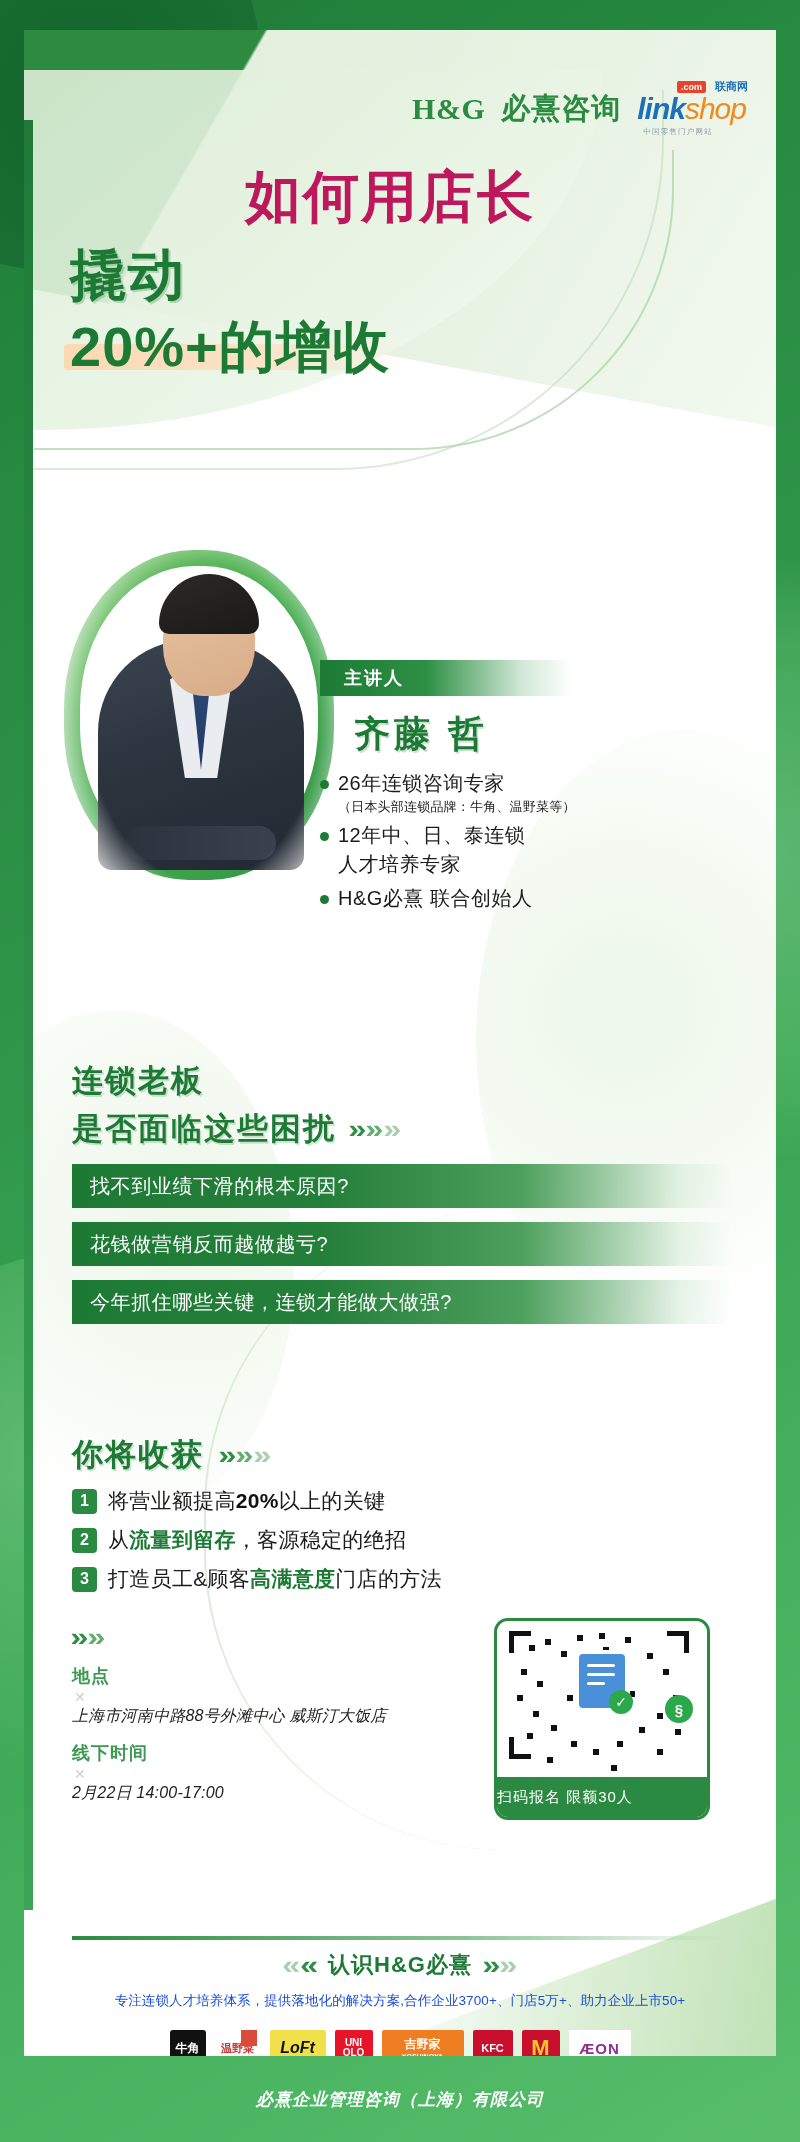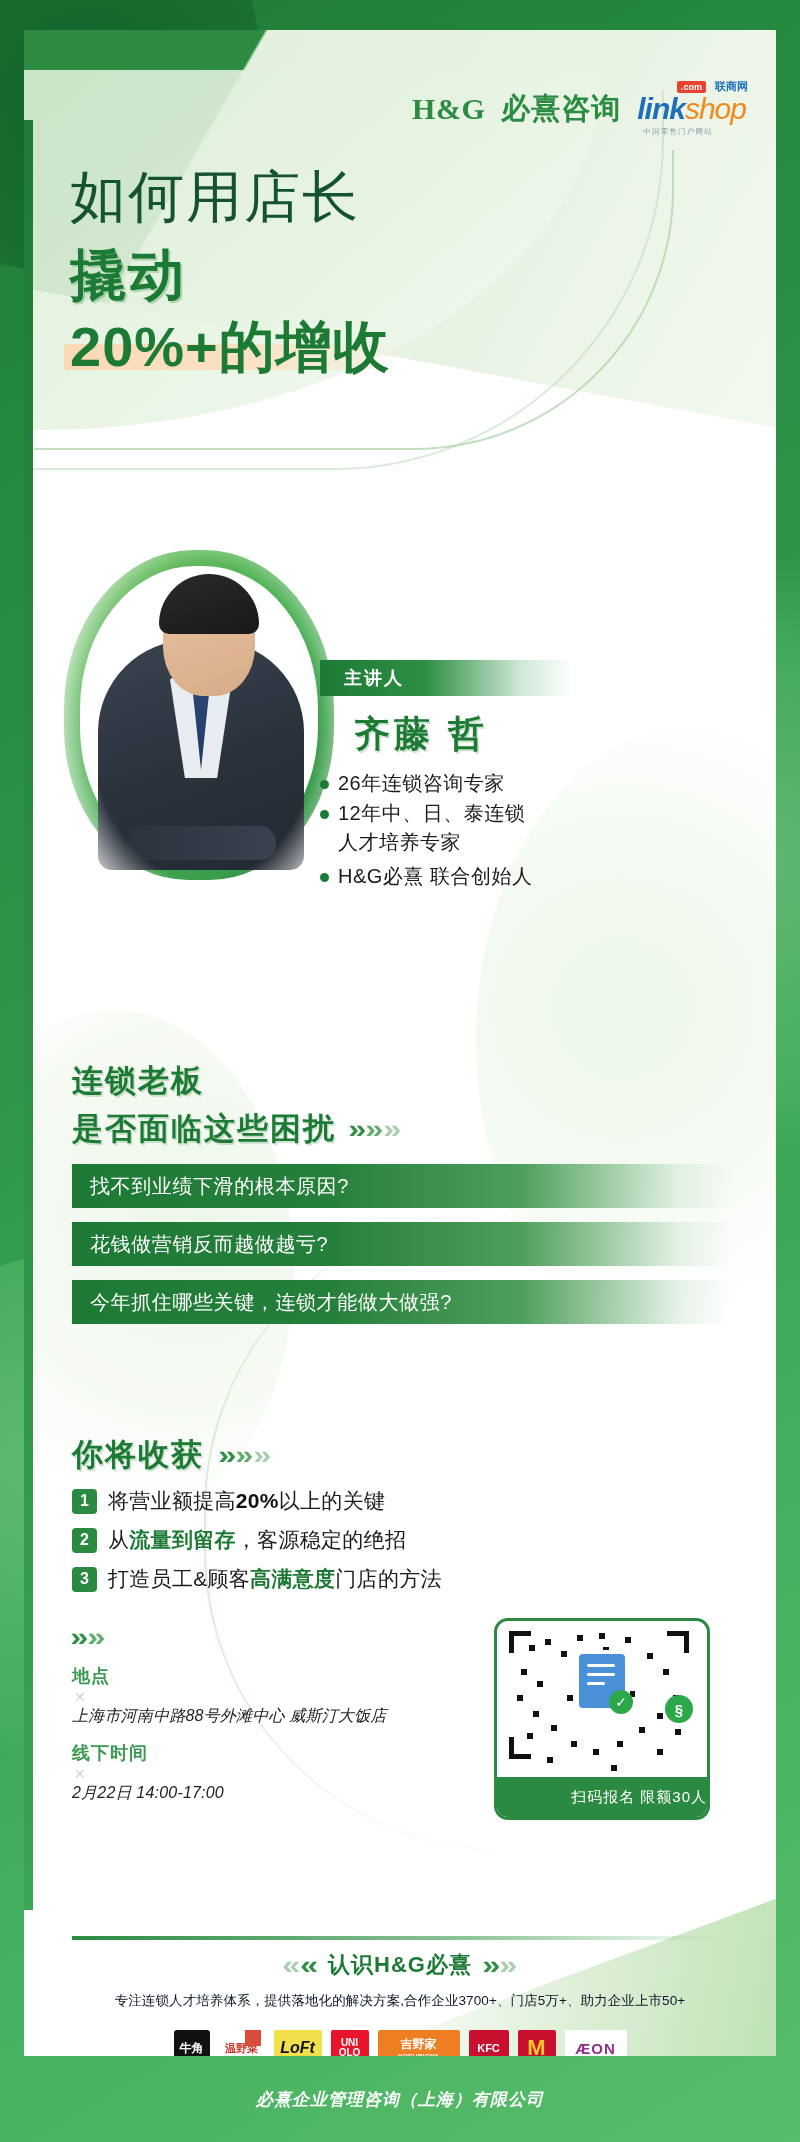--- a/index.html
+++ b/index.html
@@ -82,21 +82,21 @@
   .linkshop{ display:flex; align-items:flex-end; gap:0; position:relative; }
   .ls-link{ font-size:30px; font-weight:bold; color:#1d6fb8; font-style:italic; letter-spacing:-1px; }
   .ls-shop{ font-size:30px; font-weight:normal; color:#f08a1c; font-style:italic; letter-spacing:-1px; }
   .ls-com{ position:absolute; right:40px; top:-11px; background:#e8432e; color:#fff;
            font-size:9px; padding:1px 4px; border-radius:2px; font-weight:bold; }
   .ls-cn{ position:absolute; right:-2px; top:-13px; font-size:11px; color:#1d6fb8; font-weight:bold; }
   .ls-sub{ position:absolute; left:6px; bottom:-11px; font-size:7.5px; color:#8a9aa8; letter-spacing:1.2px; }
 
   
   #title{ position:absolute; left:46px; top:136px; width:640px; }
-  .t1{ font-size:56px; font-weight:normal; color:#14532d; letter-spacing:2px; line-height:1.12; }
+  .t1{ font-size:56px; font-weight:bold; color:#be185d; letter-spacing:2px; line-height:1.12;text-align:center; }
   .t2{ font-size:56px; font-weight:bold; color:#1d7a35; letter-spacing:2px; line-height:1.2;
        margin-top:12px; text-shadow:2px 2px 0 rgba(29,122,53,.25); }
   .t3wrap{ position:relative; display:inline-block; margin-top:2px; }
   .t3hl{ position:absolute; left:-6px; right:-12px; top:34px; height:26px;
          background:linear-gradient(90deg,#fbd9b4,#fae2c6 55%,rgba(250,226,198,0)); border-radius:3px; z-index:0; }
   .t3{ position:relative; z-index:1; font-size:56px; font-weight:bold; color:#1d7a35; letter-spacing:1px; }
 
   
   #photo{ position:absolute; left:40px; top:500px; width:290px; height:400px; }
   .ph-ring{ position:absolute; left:0; top:20px; width:270px; height:330px; border-radius:48% 48% 46% 46%;
@@ -181,37 +181,37 @@
               display:flex; align-items:center; justify-content:center; }
   .qr-sheet{ width:46px; height:54px; background:#4a90d9; border-radius:4px; position:relative; }
   .qr-sheet i{ position:absolute; left:8px; height:3px; background:#fff; border-radius:2px; display:block; }
   .qr-chk{ position:absolute; right:-8px; bottom:-6px; width:24px; height:24px; border-radius:50%;
            background:#2ba84a; color:#fff; font-size:14px; font-weight:bold; display:flex;
            align-items:center; justify-content:center; }
   .wx{ position:absolute; right:14px; bottom:54px; width:28px; height:28px; border-radius:50%;
        background:#2ba84a; color:#fff; font-size:15px; font-weight:bold;
        display:flex; align-items:center; justify-content:center; }
   .qr-foot{ position:absolute; left:0; bottom:0; width:210px; height:40px; background:#2b8a41;
-            display:flex; align-items:center; justify-content:flex-end; }
+            display:flex; align-items:center; justify-content:flex-start; }
   .qr-foot span{ color:#fff; font-size:15px; letter-spacing:1px; }
 
   
   .divider{ position:absolute; left:48px; top:1906px; width:656px; height:4px;
             background:linear-gradient(90deg,#2b8a41,#8cc497 60%,rgba(255,255,255,0)); }
   #about{ position:absolute; left:0; top:1920px; width:752px; text-align:center; }
   .ab-hrow{ display:flex; align-items:center; justify-content:center; gap:12px; }
   .ab-h{ font-size:22px; font-weight:bold; color:#1d7a35; letter-spacing:1px; }
   .chevL{ transform:scaleX(-1.25) scaleY(1); }
-  .ab-desc{ margin-top:12px; font-size:13.5px; color:#0f172a; letter-spacing:.1px; }
+  .ab-desc{ margin-top:12px; font-size:13.5px; color:#1d4ed8; letter-spacing:.1px; }
   .logos{ margin-top:20px; display:flex; align-items:center; justify-content:center; gap:9px; }
   .lg{ height:36px; display:flex; align-items:center; justify-content:center; font-weight:bold; }
   .lg-niku{ width:36px; background:#111; color:#fff; font-size:12px; border-radius:3px; }
   .lg-on{ width:46px; background:#fff; color:#c8372d; font-size:11px; position:relative; }
   .lg-on .sq{ position:absolute; right:4px; top:0; width:16px; height:16px; background:#d94b3a; }
-  .lg-loft{ width:48px; background:#f2e04a; color:#111; font-size:16px; font-style:italic; border-radius:2px; }
+  .lg-loft{ width:56px; background:#f2e04a; color:#111; font-size:16px; font-style:italic; border-radius:2px; }
   .lg-uq{ width:38px; background:#e8152a; color:#fff; font-size:10px; line-height:1.0;
           flex-direction:column; border-radius:2px; }
   .lg-yos{ width:82px; background:#ef7d22; color:#fff; font-size:11px; flex-direction:column; border-radius:2px; }
   .lg-yos b{ color:#fff; font-size:12px; }
   .lg-kfc{ width:40px; background:#c8102e; color:#fff; font-size:11px; border-radius:2px; }
   .lg-mcd{ width:38px; background:#c8102e; color:#ffc72c; font-size:22px; border-radius:2px; }
   .lg-aeon{ width:62px; background:#fff; color:#8e2f8e; font-size:15px; letter-spacing:1px; }
 
   
   #bottom{ position:absolute; left:0; bottom:0; width:800px; height:86px;
@@ -274,20 +274,21 @@
     <div id="speaker">
       <div class="sp-badge">
         <span>主讲人</span>
       </div>
       <div class="sp-name">齐藤 哲</div>
       <div class="sp-list">
         <div class="sp-li">
           <div class="sp-dot"></div>
           <div class="sp-txt">26年连锁咨询专家</div>
         </div>
+        <div class="sp-sub">（日本头部连锁品牌：牛角、温野菜等）</div>
         <div class="sp-li">
           <div class="sp-dot"></div>
           <div class="sp-txt" style="white-space:pre-line">12年中、日、泰连锁
 人才培养专家</div>
         </div>
         <div class="sp-li" style="margin-top:6px">
           <div class="sp-dot"></div>
           <div class="sp-txt">H&amp;G必熹 联合创始人</div>
         </div>
       </div>

